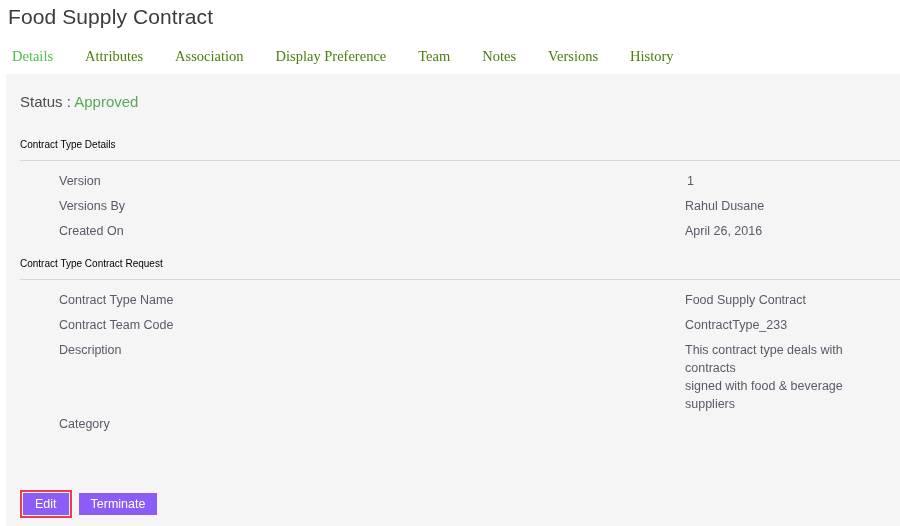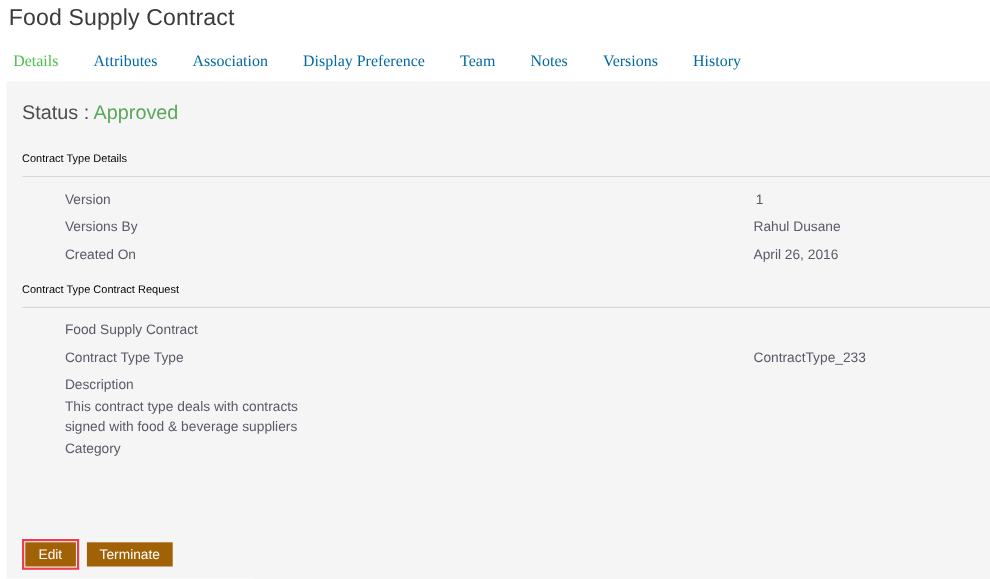--- a/index.html
+++ b/index.html
@@ -41,21 +41,21 @@
     top: 46px;
     width: 900px;
     height: 28px;
     display: flex;
     align-items: flex-start;
     background: #ffffff;
     font-family: Liberation Serif, serif;
   }
   .tab {
     font-size: 14.5px;
-    color: #0369a1;
+    color: #4d7c0f;
     padding: 0 0 0 0;
     margin-right: 0;
     line-height: 20px;
     white-space: nowrap;
     cursor: pointer;
   }
   .tab.active {
     color: #4cc04c;
   }
   .tab-spacer-1 { width: 12px; }
@@ -68,21 +68,21 @@
     top: 74px;
     width: 894px;
     height: 452px;
     background: #f5f5f5;
   }
 
   .status-line {
     position: absolute;
     left: 14px;
     top: 18px;
-    font-size: 18px;
+    font-size: 15px;
     color: #4c4c4c;
     line-height: 20px;
   }
   .status-line .status-value {
     color: #5ba75b;
   }
 
   .section {
     position: absolute;
     left: 14px;
@@ -118,33 +118,33 @@
     padding-top: 2px;
   }
   .row-value {
     flex: 1;
     font-size: 12.5px;
     color: #5a5a68;
     line-height: 18px;
     padding-top: 2px;
     white-space: pre-line;
   }
-  .row.tall { min-height: 46px; flex-direction: column; }
+  .row.tall { min-height: 46px; }
   .row.num .row-value { padding-left: 2px; }
 
   
   .footer {
     position: absolute;
     left: 14px;
     top: 416px;
     display: flex;
     align-items: center;
   }
   .btn {
-    background: #a16207;
+    background: #8b5cf6;
     color: #ffffff;
     font-size: 12.5px;
     border: none;
     padding: 0 12px;
     height: 22px;
     line-height: 22px;
     cursor: pointer;
     font-family: "Liberation Sans", sans-serif;
     display: inline-block;
     white-space: nowrap;
@@ -211,24 +211,25 @@
           <div class="row-value">April 26, 2016</div>
         </div>
       </div>
     </div>
 
     <div class="section" style="top:179px;">
       <div class="section-title">Contract Type Contract Request</div>
       <div class="section-rule"></div>
       <div class="rows">
         <div class="row">
+          <div class="row-label">Contract Type Name</div>
           <div class="row-value">Food Supply Contract</div>
         </div>
         <div class="row">
-          <div class="row-label">Contract Type Type</div>
+          <div class="row-label">Contract Team Code</div>
           <div class="row-value">ContractType_233</div>
         </div>
         <div class="row tall">
           <div class="row-label">Description</div>
           <div class="row-value">This contract type deals with contracts
 signed with food &amp; beverage suppliers</div>
         </div>
         <div class="row">
           <div class="row-label">Category</div>
           <div class="row-value"></div>

